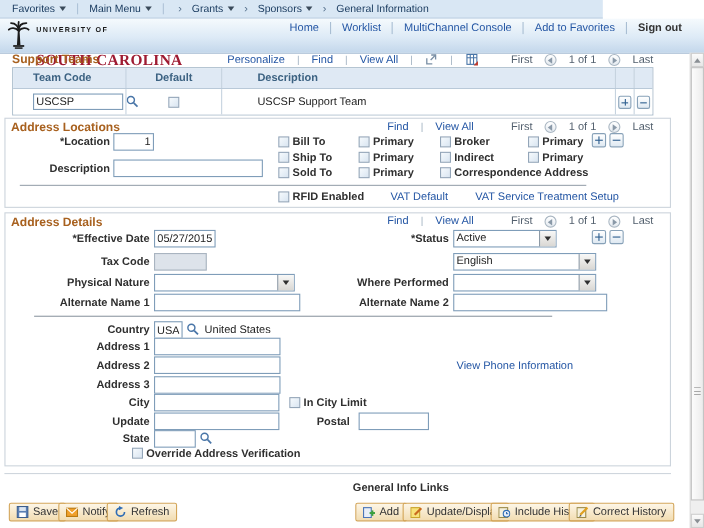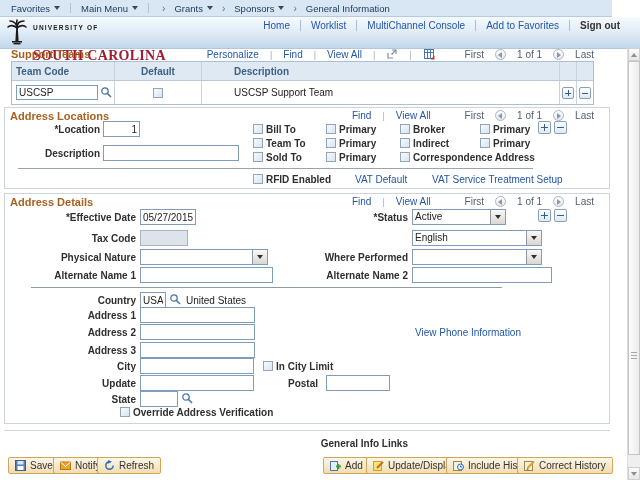--- a/index.html
+++ b/index.html
@@ -1,20 +1,20 @@
 <!DOCTYPE html>
 <html><head>
 <meta charset="utf-8">
 <style>
   html,body{margin:0;padding:0;background:#fff;}
   .page{position:relative;width:640px;height:480px;background:#fff;overflow:hidden;
         font-family:"Liberation Sans",sans-serif;font-size:10px;color:#222;}
 
   
-  .crumbbar{position:absolute;top:0;left:0;width:612px;height:17px;background:#d9e7f4;
+  .crumbbar{position:absolute;top:0;left:0;width:548px;height:17px;background:#d9e7f4;
             border-bottom:1px solid #b7cbdf;display:flex;align-items:center;padding-left:8px;
             box-sizing:border-box;font-size:9.5px;color:#1c3d61;}
   .crumb{display:flex;align-items:center;gap:4px;margin:0 3px;cursor:pointer;white-space:nowrap;}
   .dcaret{width:0;height:0;border-left:3px solid transparent;border-right:3px solid transparent;
           border-top:4px solid #3a4a5a;display:inline-block;}
   .vsep{width:1px;height:10px;background:#aec3d8;margin:0 7px;display:inline-block;}
   .csep{margin:0 6px;color:#55708c;}
   .csep::before{content:"\203A";font-size:10px;}
 
   
@@ -74,21 +74,21 @@
   .box{position:absolute;background:#fff;border:1px solid #ccd4dc;box-sizing:border-box;}
   .sec-title{position:absolute;font-size:11px;font-weight:bold;color:#a8611f;white-space:nowrap;}
   .hr{position:absolute;height:1px;background:#9aa4ad;}
 
   
   .grid{position:absolute;left:11px;top:61px;width:583px;border:1px solid #aebfce;box-sizing:border-box;}
   .g-head{display:flex;height:18px;background:#dfe9f4;border-bottom:1px solid #b9c9d8;
           font-size:10px;font-weight:bold;color:#3c6282;}
   .g-row{display:flex;height:23px;background:#fff;font-size:10px;color:#222;}
   .g-head>div,.g-row>div{display:flex;align-items:center;box-sizing:border-box;height:100%;}
-  .gc1{width:102px;padding-left:4px;}
+  .gc1{width:102px;padding-left:18px;}
   .gc2{width:87px;justify-content:center;border-left:1px solid #c6d3df;}
   .gc3{flex:1;padding-left:32px;border-left:1px solid #c6d3df;}
   .gc4,.gc5{width:17px;justify-content:center;border-left:1px solid #c6d3df;}
   .iinp{height:15px;width:82px;border:1px solid #7f9db9;background:#fff;color:#222;
         font-family:"Liberation Sans",sans-serif;font-size:10px;padding:0 2px;box-sizing:border-box;}
   .imag{margin-left:2px;cursor:pointer;display:inline-flex;}
 
   
   .btn{position:absolute;top:457px;height:17px;display:flex;align-items:center;gap:4px;padding:0 6px;
        font-size:10px;color:#333;background:linear-gradient(180deg,#fdf6e7,#f2ddb2);
@@ -263,21 +263,21 @@
   <span class="cb" style="left:480px;top:124px;"></span>
   <div class="lab" style="left:493px;top:124px;">Primary</div>
   <span class="pm plus" style="left:538px;top:121px;">
       <i></i>
     </span>
   <span class="pm minus" style="left:554px;top:121px;">
       <i></i>
     </span>
 
   <span class="cb" style="left:253px;top:138px;"></span>
-  <div class="lab" style="left:266px;top:138px;">Team To</div>
+  <div class="lab" style="left:266px;top:138px;">Ship To</div>
   <span class="cb" style="left:326px;top:138px;"></span>
   <div class="lab" style="left:339px;top:138px;">Primary</div>
   <span class="cb" style="left:400px;top:138px;"></span>
   <div class="lab" style="left:413px;top:138px;">Indirect</div>
   <span class="cb" style="left:480px;top:138px;"></span>
   <div class="lab" style="left:493px;top:138px;">Primary</div>
 
   <span class="cb" style="left:253px;top:152px;"></span>
   <div class="lab" style="left:266px;top:152px;">Sold To</div>
   <span class="cb" style="left:326px;top:152px;"></span>

